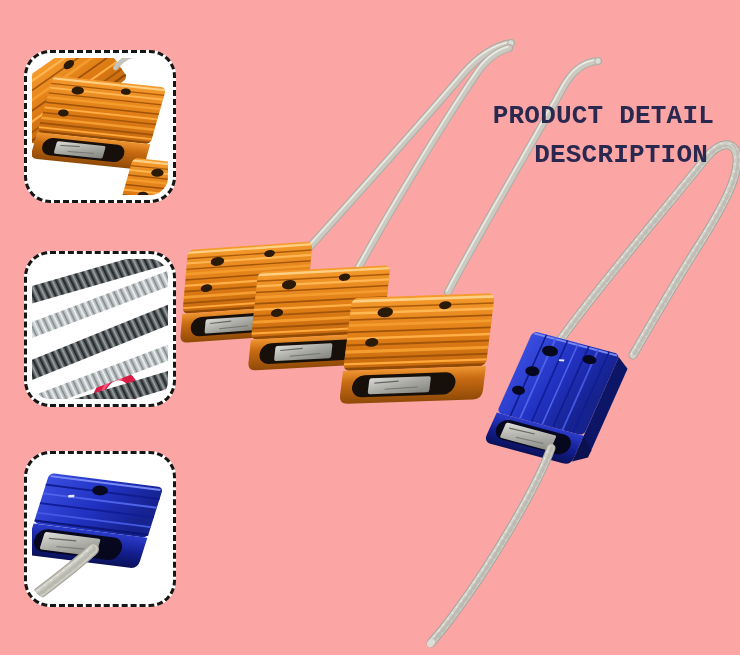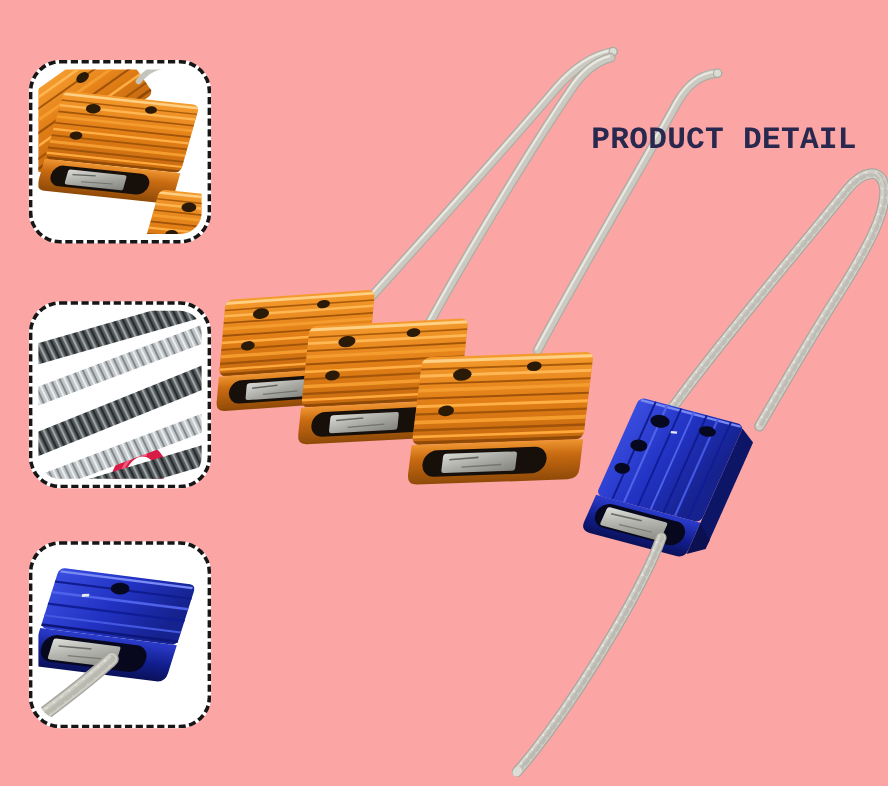--- a/index.html
+++ b/index.html
@@ -166,20 +166,21 @@
       <path d="M551,448 C537,487 492,563 455,613 C447,624 439,634 431,643" stroke="#A8A69D" stroke-width="9"></path>
       <path d="M551,448 C537,487 492,563 455,613 C447,624 439,634 431,643" stroke="#CECDC5" stroke-width="7"></path>
       <path d="M551,448 C537,487 492,563 455,613 C447,624 439,634 431,643" stroke="#F0EFE7" stroke-width="2" transform="translate(-1.3,-1.3)" opacity="0.85"></path>
       <path d="M551,448 C537,487 492,563 455,613 C447,624 439,634 431,643" stroke="#9B9A91" stroke-width="5" stroke-dasharray="2.5 5" opacity="0.35"></path>
       <ellipse cx="431" cy="643" rx="4.5" ry="3.5" fill="#DEDDD5" transform="rotate(-50 431 643)"></ellipse>
     </g>
   </svg>
 
   <div class="title">
     <div class="t1">PRODUCT DETAIL</div>
+    <div class="t2">DESCRIPTION</div>
   </div>
 
   <div class="thumb" id="thumb1" aria-label="orange-cable-seal-closeup">
     <svg viewBox="0 0 140 140" preserveAspectRatio="none">
       <g transform="translate(-34,40) rotate(-35)">
         <rect x="0" y="0" width="120" height="60" rx="5" fill="url(#gOTop)"></rect>
         <line x1="0" y1="6" x2="120" y2="6" stroke="#FFB753" stroke-width="2.2"></line>
         <line x1="0" y1="14" x2="120" y2="14" stroke="#A3560A" stroke-width="1.6"></line>
         <line x1="0" y1="22" x2="120" y2="22" stroke="#F49D2E" stroke-width="2.6"></line>
         <line x1="0" y1="31" x2="120" y2="31" stroke="#9E520A" stroke-width="1.8"></line>

